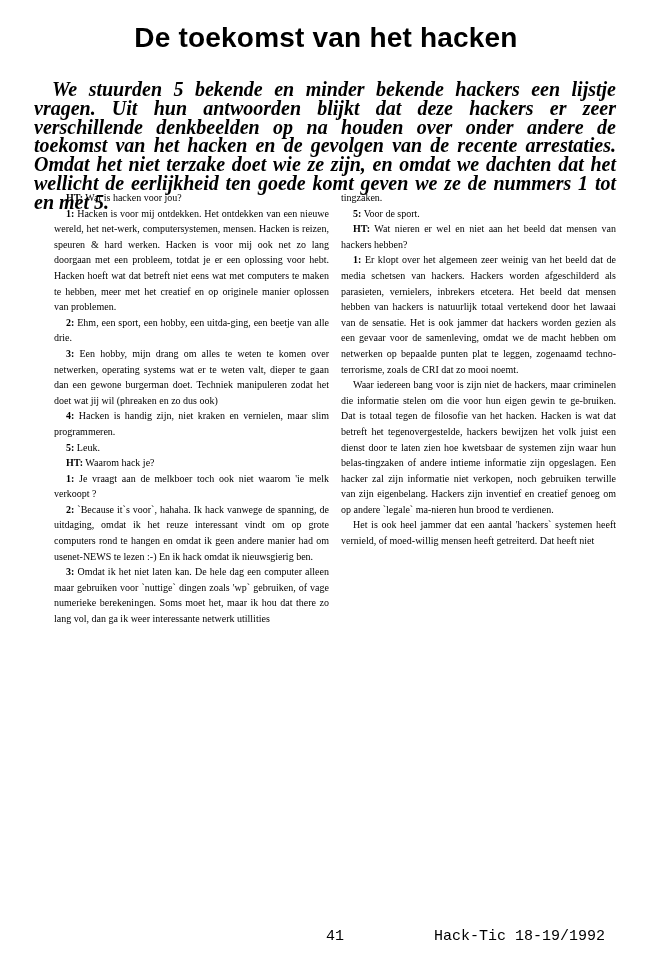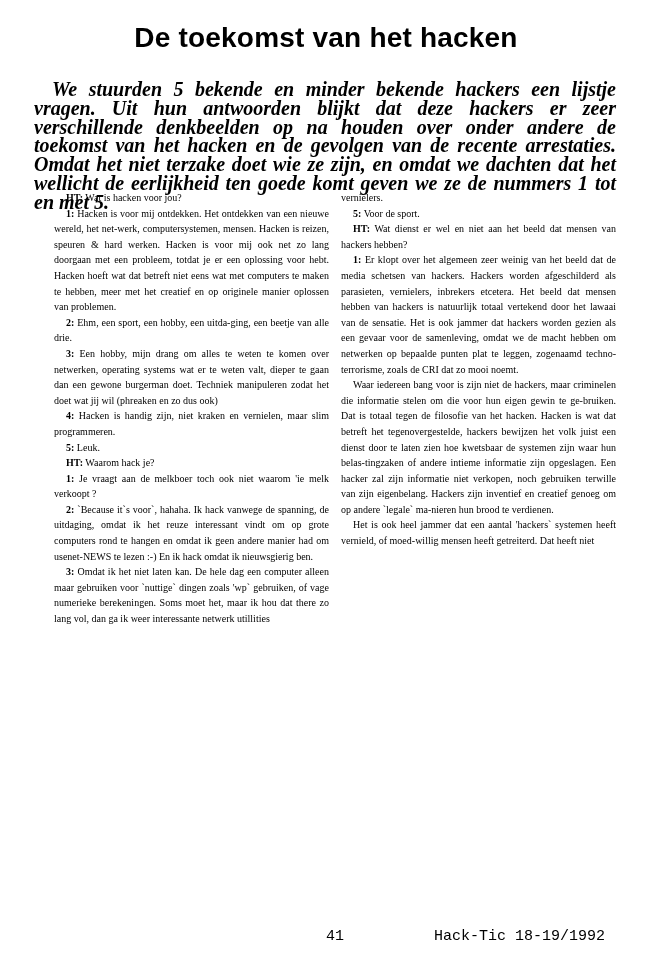--- a/index.html
+++ b/index.html
@@ -43,22 +43,22 @@
     <p><b>2:</b><span> Ehm, een sport, een hobby, een uitda-­ging, een beetje van alle drie.</span></p>
     <p><b>3:</b><span> Een hobby, mijn drang om alles te weten te komen over netwerken, operating systems wat er te weten valt, dieper te gaan dan een gewone burgerman doet. Techniek manipuleren zodat het doet wat jij wil (phreaken en zo dus ook)</span></p>
     <p><b>4:</b><span> Hacken is handig zijn, niet kraken en vernielen, maar slim programmeren.</span></p>
     <p><b>5:</b><span> Leuk.</span></p>
     <p><b>HT:</b><span> Waarom hack je?</span></p>
     <p><b>1:</b><span> Je vraagt aan de melkboer toch ook niet waarom 'ie melk verkoopt ?</span></p>
     <p><b>2:</b><span> `Because it`s voor`, hahaha. Ik hack vanwege de spanning, de uitdaging, omdat ik het reuze interessant vindt om op grote computers rond te hangen en omdat ik geen andere manier had om usenet-NEWS te lezen :-) En ik hack omdat ik nieuwsgierig ben.</span></p>
     <p><b>3:</b><span> Omdat ik het niet laten kan. De hele dag een computer alleen maar gebruiken voor `nuttige` dingen zoals 'wp` gebruiken, of vage numerieke berekeningen. Soms moet het, maar ik hou dat there zo lang vol, dan ga ik weer interessante netwerk utillities</span></p>
   </div>
 <div class="col col-right" id="right-col">
-    <p class="noindent"><span>vernielers.</span></p>
+    <p class="noindent"><span>tingzaken.</span></p>
     <p><b>5:</b><span> Voor de sport.</span></p>
-    <p><b>HT:</b><span> Wat dienst er wel en niet aan het beeld dat mensen van hackers hebben?</span></p>
+    <p><b>HT:</b><span> Wat nieren er wel en niet aan het beeld dat mensen van hackers hebben?</span></p>
     <p><b>1:</b><span> Er klopt over het algemeen zeer weinig van het beeld dat de media schetsen van hackers. Hackers worden afgeschilderd als parasieten, vernielers, inbrekers etcetera. Het beeld dat mensen hebben van hackers is natuurlijk totaal vertekend door het lawaai van de sensatie. Het is ook jammer dat hackers worden gezien als een gevaar voor de samenleving, omdat we de macht hebben om netwerken op bepaalde punten plat te leggen, zogenaamd techno-terrorisme, zoals de CRI dat zo mooi noemt.</span></p>
     <p><span>Waar iedereen bang voor is zijn niet de hackers, maar criminelen die informatie stelen om die voor hun eigen gewin te ge-­bruiken. Dat is totaal tegen de filosofie van het hacken. Hacken is wat dat betreft het tegenovergestelde, hackers bewijzen het volk juist een dienst door te laten zien hoe kwetsbaar de systemen zijn waar hun belas-­tingzaken of andere intieme informatie zijn opgeslagen. Een hacker zal zijn informatie niet verkopen, noch gebruiken terwille van zijn eigenbelang. Hackers zijn inventief en creatief genoeg om op andere `legale` ma-­nieren hun brood te verdienen.</span></p>
     <p><span>Het is ook heel jammer dat een aantal 'hackers` systemen heeft vernield, of moed-­willig mensen heeft getreiterd. Dat heeft niet</span></p>
   </div>
 
 <div class="footer page-number">41</div>
 <div class="footer magazine-ref">Hack-Tic 18-19/1992</div>
 
 </body></html>

